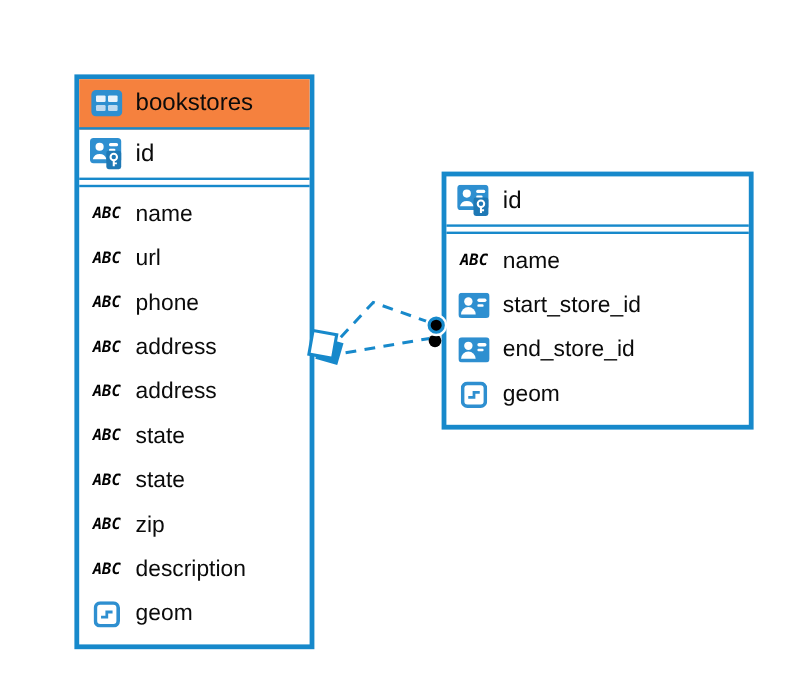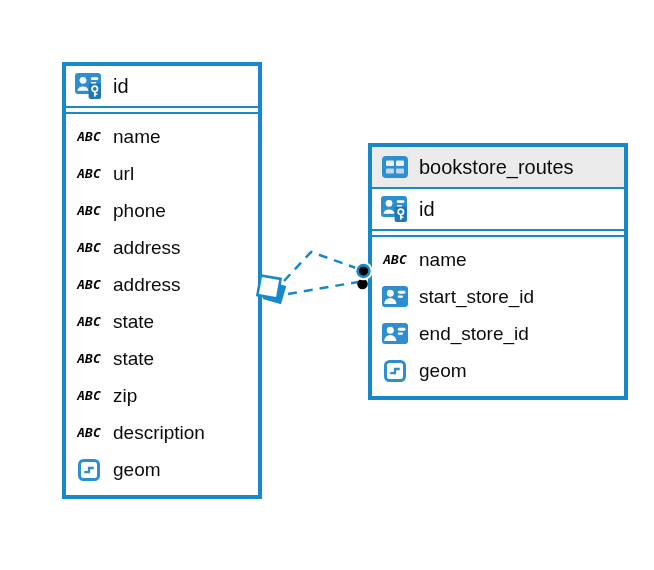--- a/index.html
+++ b/index.html
@@ -26,20 +26,32 @@
          font-family:"DejaVu Sans Mono", monospace;font-style:italic; }
   .connector { position:absolute; left:0; top:0; pointer-events:none; }
   .dash { stroke:var(--blue); stroke-width:2.5; fill:none; stroke-dasharray:9 7; }
 </style>
 </head>
 <body>
 
 <div class="canvas">
 
   <div class="table" id="table-0">
+      <div class="table-header" style="background: rgb(245, 129, 62);">
+        <span class="icon-cell">
+          <svg width="26" height="22" viewBox="0 0 26 22">
+            <rect width="26" height="22" rx="4" fill="#2E8FD0"></rect>
+            <rect x="4" y="4.5" width="8" height="5.5" rx="1" fill="#E9F2FA"></rect>
+            <rect x="14" y="4.5" width="8" height="5.5" rx="1" fill="#E9F2FA"></rect>
+            <rect x="4" y="12.5" width="8" height="5" rx="1" fill="#BDD9EF"></rect>
+            <rect x="14" y="12.5" width="8" height="5" rx="1" fill="#BDD9EF"></rect>
+          </svg>
+        </span>
+        <span>bookstores</span>
+      </div>
       <div class="pk-row">
         <span class="icon-cell">
           <svg width="28" height="27" viewBox="0 0 28 27">
             <rect width="26" height="21" rx="3" fill="#2E8FD0"></rect>
             <circle cx="8" cy="7.3" r="3.4" fill="#fff"></circle>
             <path d="M2.3 17.8 a5.9 5.9 0 0 1 11.4 0 z" fill="#fff"></path>
             <rect x="15.8" y="4.2" width="7.6" height="2.7" rx="1.3" fill="#fff"></rect>
             <rect x="15.8" y="9" width="5.4" height="2.2" rx="1.1" fill="#fff"></rect>
             <rect x="13.6" y="10.6" width="12.4" height="15.4" rx="2" fill="#1E78B5"></rect>
             <circle cx="19.8" cy="15.8" r="2.7" fill="none" stroke="#fff" stroke-width="1.7"></circle>
@@ -110,32 +122,20 @@
             <svg width="22" height="22" viewBox="0 0 22 22">
               <rect x="1.5" y="1.5" width="19" height="19" rx="4" fill="#fff" stroke="#2E8FD0" stroke-width="3"></rect>
               <path d="M15.8 9 H11 V13.2 H6.2" fill="none" stroke="#2E8FD0" stroke-width="2.3"></path>
             </svg>
           </span>
           <span>geom</span>
         </div>
       </div>
     </div>
   <div class="table" id="table-1">
-      <div class="table-header" style="background: rgb(235, 235, 235);">
-        <span class="icon-cell">
-          <svg width="26" height="22" viewBox="0 0 26 22">
-            <rect width="26" height="22" rx="4" fill="#2E8FD0"></rect>
-            <rect x="4" y="4.5" width="8" height="5.5" rx="1" fill="#E9F2FA"></rect>
-            <rect x="14" y="4.5" width="8" height="5.5" rx="1" fill="#E9F2FA"></rect>
-            <rect x="4" y="12.5" width="8" height="5" rx="1" fill="#BDD9EF"></rect>
-            <rect x="14" y="12.5" width="8" height="5" rx="1" fill="#BDD9EF"></rect>
-          </svg>
-        </span>
-        <span>bookstore_routes</span>
-      </div>
       <div class="pk-row">
         <span class="icon-cell">
           <svg width="28" height="27" viewBox="0 0 28 27">
             <rect width="26" height="21" rx="3" fill="#2E8FD0"></rect>
             <circle cx="8" cy="7.3" r="3.4" fill="#fff"></circle>
             <path d="M2.3 17.8 a5.9 5.9 0 0 1 11.4 0 z" fill="#fff"></path>
             <rect x="15.8" y="4.2" width="7.6" height="2.7" rx="1.3" fill="#fff"></rect>
             <rect x="15.8" y="9" width="5.4" height="2.2" rx="1.1" fill="#fff"></rect>
             <rect x="13.6" y="10.6" width="12.4" height="15.4" rx="2" fill="#1E78B5"></rect>
             <circle cx="19.8" cy="15.8" r="2.7" fill="none" stroke="#fff" stroke-width="1.7"></circle>

